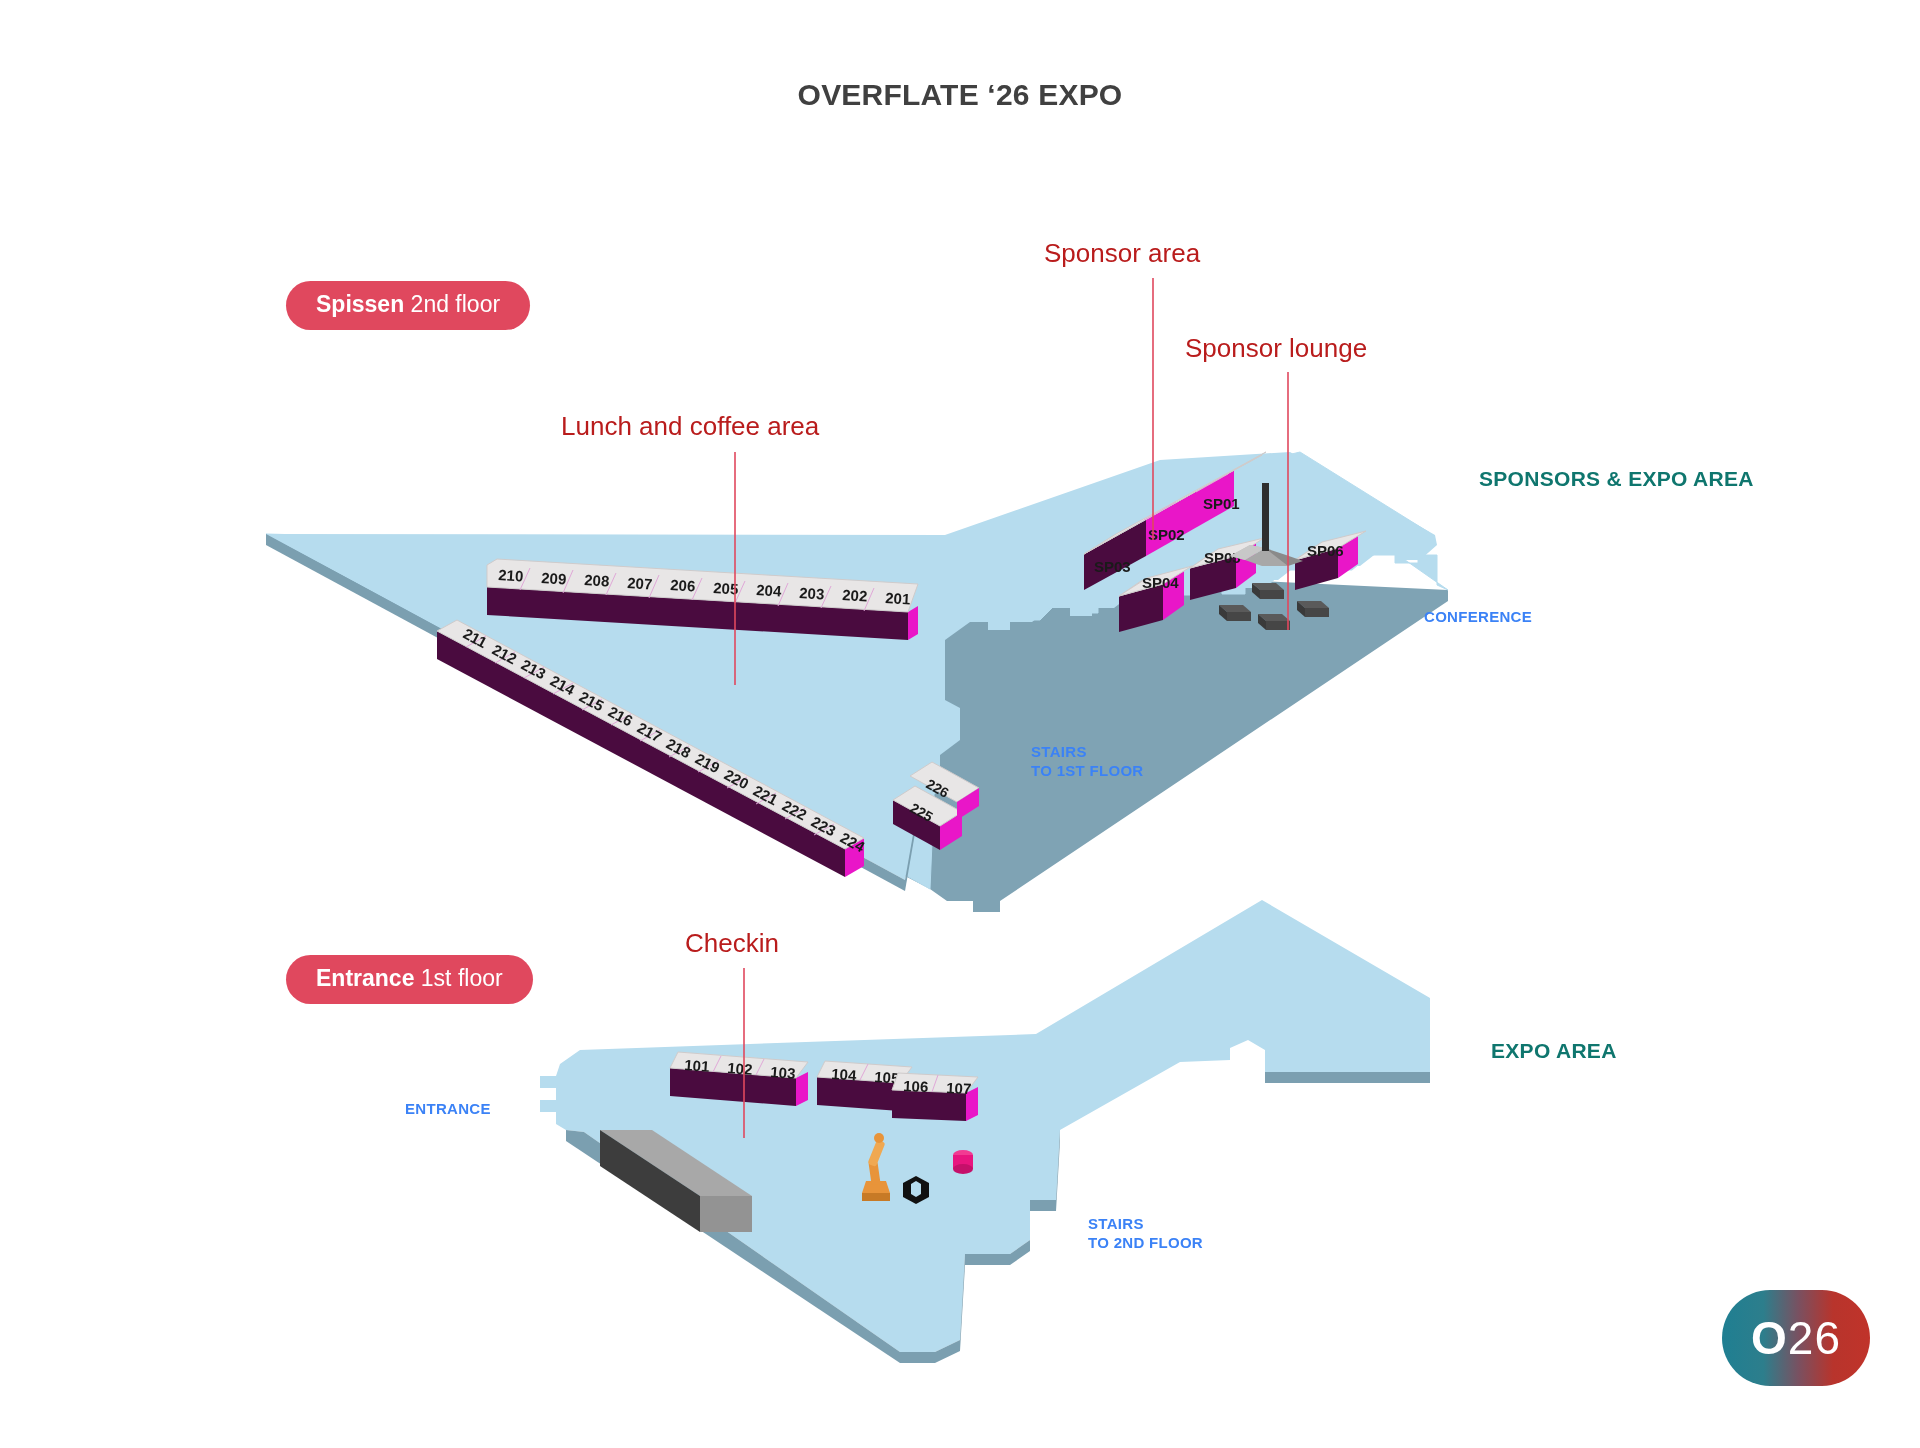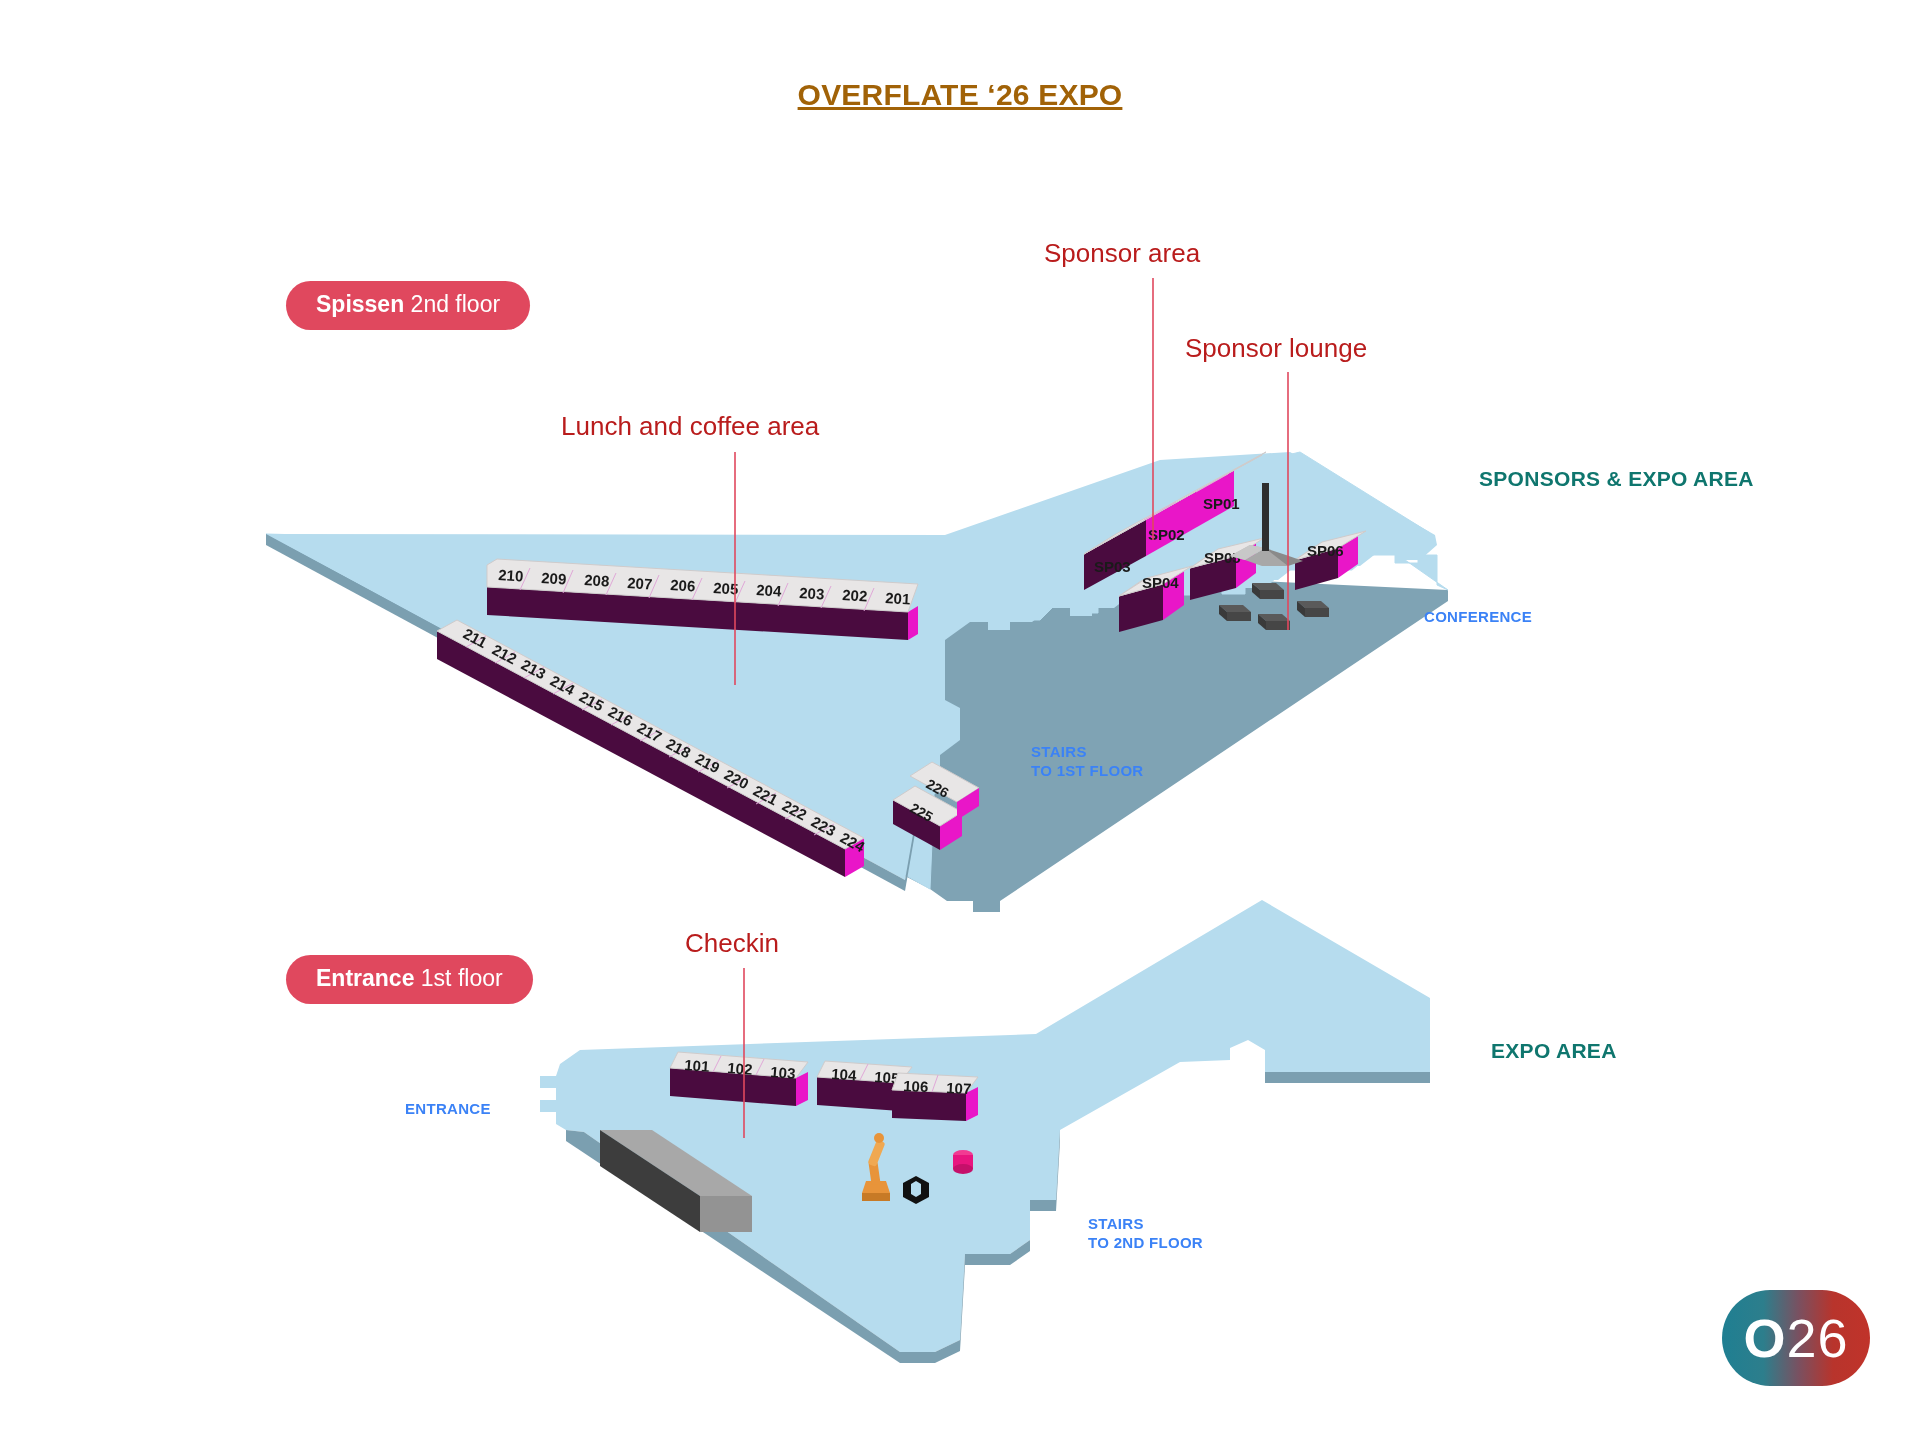--- a/index.html
+++ b/index.html
@@ -19,23 +19,22 @@
     inset: 0;
   }
   .page-title {
     position: absolute;
     top: 78px;
     left: 0;
     width: 1920px;
     text-align: center;
     font-size: 30px;
     font-weight: bold;
-    color: #a16207;
+    color: #404040;
     letter-spacing: 0.2px;
-    text-decoration: underline;
   }
   .floor-badge {
     position: absolute;
     background: #E0485E;
     color: #ffffff;
     border-radius: 30px;
     padding: 11px 30px 13px 30px;
     font-size: 23px;
     white-space: nowrap;
     line-height: 1.1;
@@ -89,21 +88,21 @@
     width: 148px;
     height: 96px;
     border-radius: 48px;
     background: linear-gradient(90deg, #1F7F92 0%, #2D7E8C 28%, #7A5060 52%, #B8342C 75%, #C0332A 100%);
     display: flex;
     align-items: center;
     justify-content: center;
   }
   .logo-text {
     color: #ffffff;
-    font-size: 54px;
+    font-size: 46px;
     letter-spacing: 1px;
   }
   .logo-text .lg-bold { font-weight: bold; }
   .logo-text .lg-light { font-weight: normal; }
 
   .booth-num {
     font-family: "Liberation Sans", sans-serif;
     font-weight: bold;
     fill: #1a1a1a;
   }

